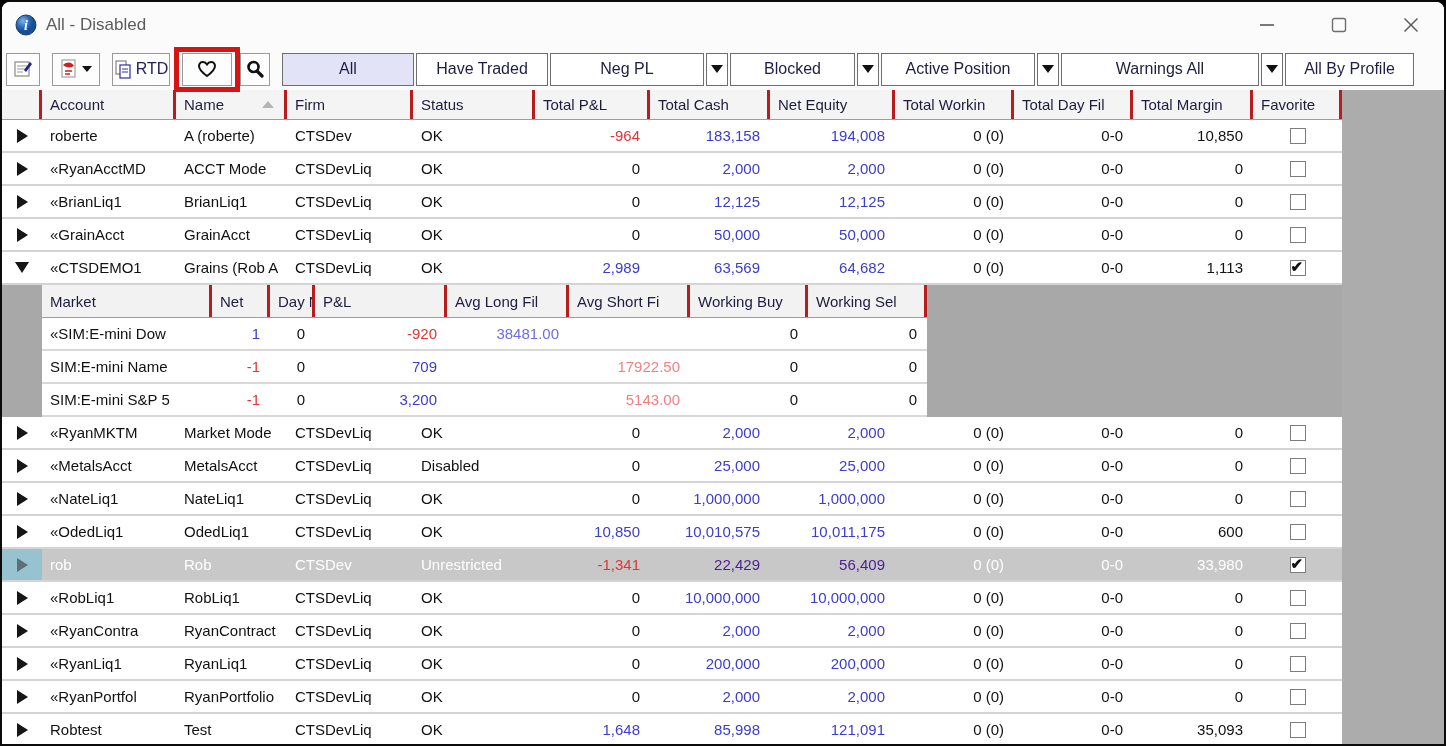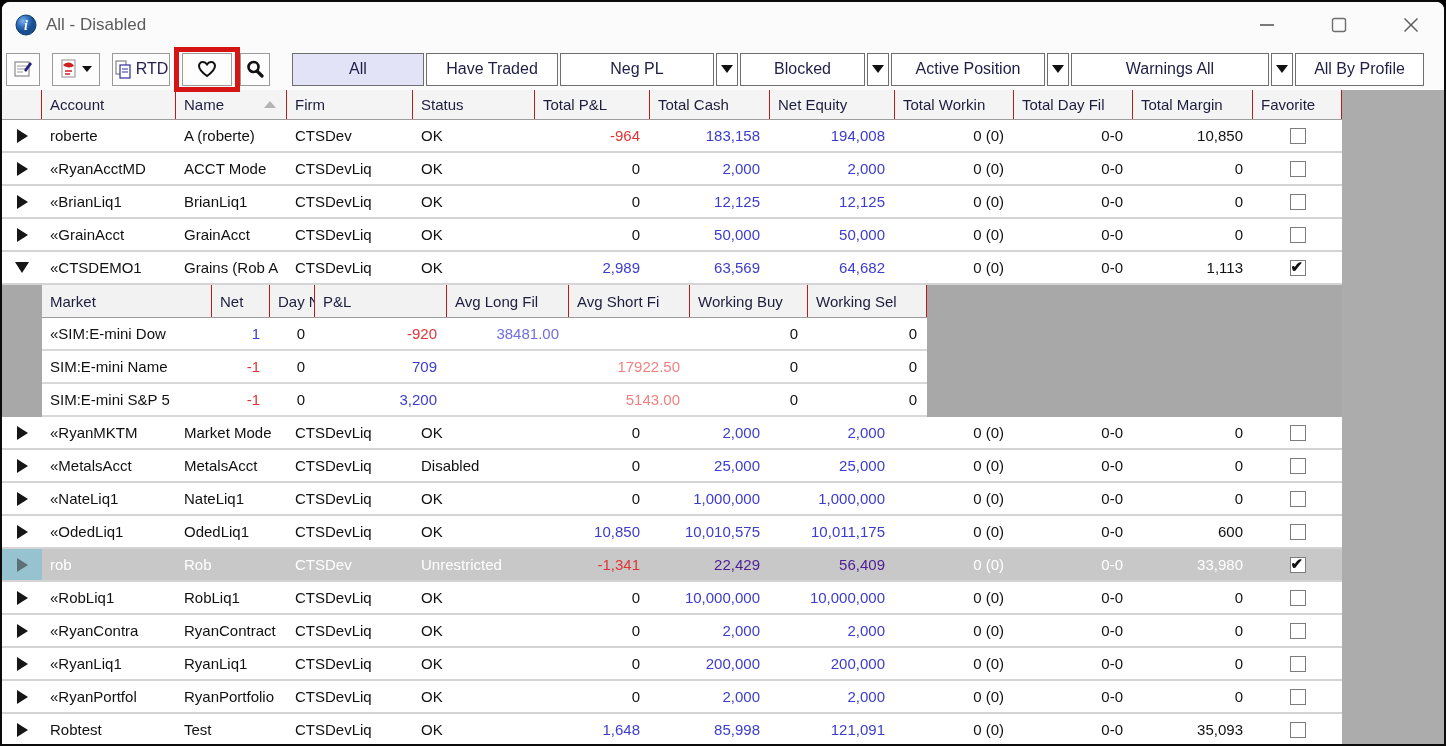--- a/index.html
+++ b/index.html
@@ -35,21 +35,21 @@
   .heart-wrap { position:relative; margin-right:4px; }
   .annotation-box {
     position:absolute; left:-8px; top:-6px; width:66px; height:45px;
     border:5px solid #d51414; z-index:6; pointer-events:none;
   }
   
   .content { position:relative; height:658px; background:#acacac; overflow:hidden; }
   .tablewrap { width:1340px; background:#fff; }
   .hrow { display:flex; height:30px; background:#f4f4f4; border-bottom:1px solid #9d9d9d; }
   .hcell { height:100%; display:flex; align-items:center; padding-left:8px; font-size:15px;
-           color:#1d1d3f; border-right:1px solid #b91c1c; overflow:hidden; white-space:nowrap; background:#f4f4f4; }
+           color:#1d1d3f; border-right:3px solid #b91c1c; overflow:hidden; white-space:nowrap; background:#f4f4f4; }
   .row { display:flex; height:33px; background:#fff; border-bottom:2px solid #d4d4d4; cursor:default; }
   .cell { height:100%; display:flex; align-items:center; overflow:hidden; white-space:nowrap;
           font-size:15px; color:#111; }
   .cell.l { justify-content:flex-start; padding-left:8px; }
   .cell.r { justify-content:flex-end; padding-right:10px; }
   .cell.c { justify-content:center; }
   .v-blue { color:#3c3ccd; }
   .v-red  { color:#e03535; }
   .v-lblue { color:#6e6ee0; }
   .v-salmon { color:#f28080; }
@@ -145,21 +145,21 @@
         </svg>
       </button>
       <div class="annotation-box"></div>
     </div>
     <button class="tbtn" style="width:30px; margin-left:4px;">
       <svg width="18" height="18" viewBox="0 0 18 18">
         <circle cx="7.5" cy="7" r="5" fill="none" stroke="#111" stroke-width="2.6"></circle>
         <line x1="11" y1="11" x2="16" y2="16" stroke="#111" stroke-width="3.2" stroke-linecap="round"></line>
       </svg>
     </button>
-    <div id="filters" style="display:flex; margin-left:10px;">
+    <div id="filters" style="display:flex; ">
         <button class="filter-btn selected" style="width: 132px;">All</button>
         <button class="filter-btn" style="width: 132px;">Have Traded</button>
         <button class="filter-btn" style="width: 154px;">Neg PL</button>
         <button class="drop-btn">
           <span class="caret-down"></span>
         </button>
         <button class="filter-btn" style="width: 125px;">Blocked</button>
         <button class="drop-btn">
           <span class="caret-down"></span>
         </button>

